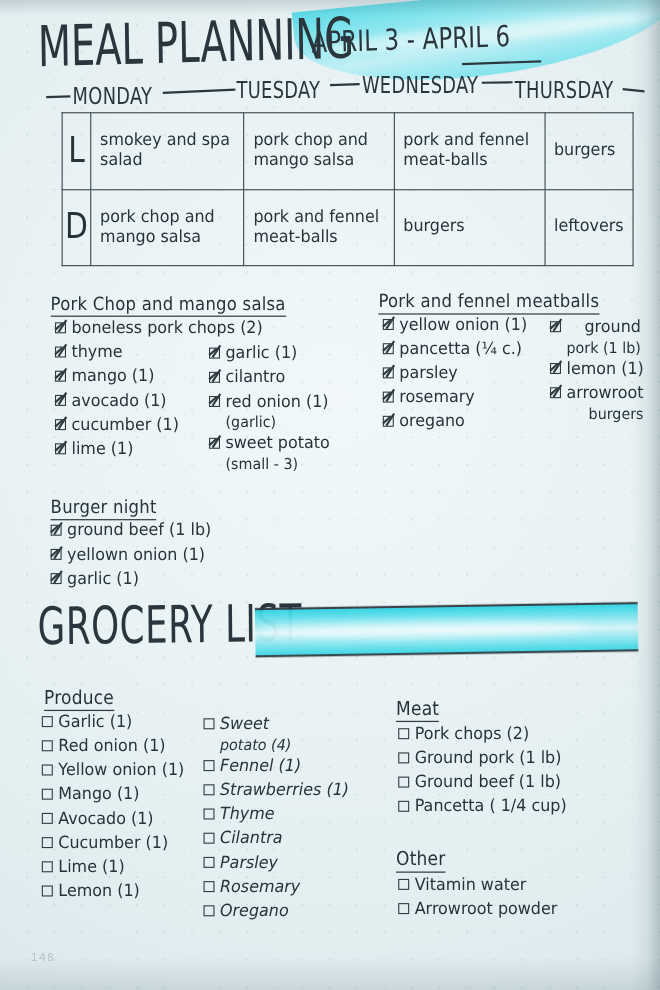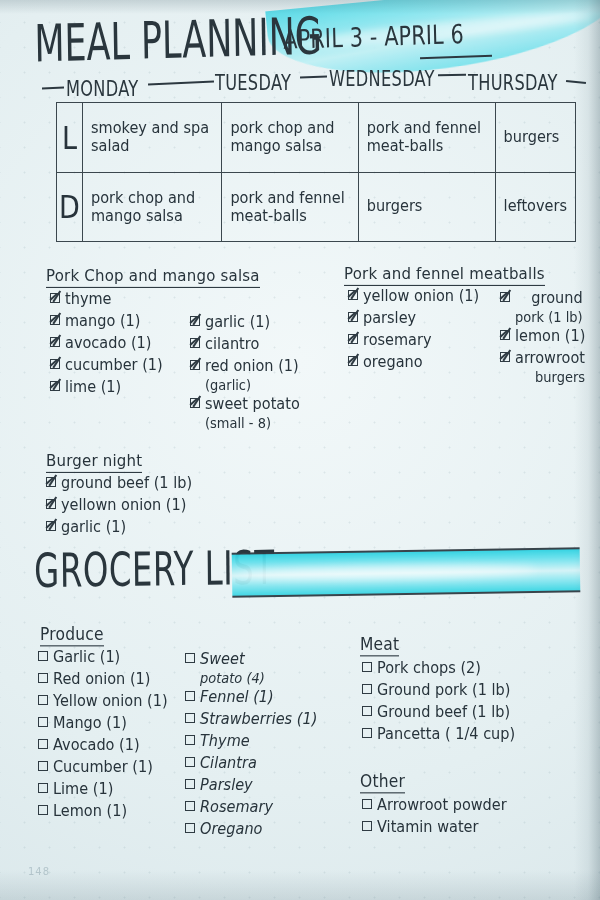--- a/index.html
+++ b/index.html
@@ -230,20 +230,24 @@
             </td>
       </tr>
     </tbody>
       </table>
   </div>
 
   <div class="rec-head hand" style="left:46px; top:266px;">Pork Chop and mango salsa</div>
   <div class="ilist" id="rec0-left" style="left:50px; top:288px;">
       <div class="iitem">
         <span class="cbox checked"></span>
+        <span class="txt">boneless pork chops (2)</span>
+      </div>
+      <div class="iitem">
+        <span class="cbox checked"></span>
         <span class="txt">thyme</span>
       </div>
       <div class="iitem">
         <span class="cbox checked"></span>
         <span class="txt">mango (1)</span>
       </div>
       <div class="iitem">
         <span class="cbox checked"></span>
         <span class="txt">avocado (1)</span>
       </div>
@@ -264,29 +268,33 @@
       <div class="iitem">
         <span class="cbox checked"></span>
         <span class="txt">cilantro</span>
       </div>
       <div class="iitem">
         <span class="cbox checked"></span>
         <span class="txt">red onion (1)<span class="sub">(garlic)</span></span>
       </div>
       <div class="iitem">
         <span class="cbox checked"></span>
-        <span class="txt">sweet potato<span class="sub">(small - 8)</span></span>
+        <span class="txt">sweet potato<span class="sub">(small - 3)</span></span>
       </div>
     </div>
 
   <div class="rec-head hand" style="left:344px; top:264px;">Pork and fennel meatballs</div>
   <div class="ilist" id="rec1-left" style="left:348px; top:285px;">
       <div class="iitem">
         <span class="cbox checked"></span>
         <span class="txt">yellow onion (1)</span>
+      </div>
+      <div class="iitem">
+        <span class="cbox checked"></span>
+        <span class="txt">pancetta (¼ c.)</span>
       </div>
       <div class="iitem">
         <span class="cbox checked"></span>
         <span class="txt">parsley</span>
       </div>
       <div class="iitem">
         <span class="cbox checked"></span>
         <span class="txt">rosemary</span>
       </div>
       <div class="iitem">
@@ -417,25 +425,25 @@
       <div class="iitem">
         <span class="cbox empty"></span>
         <span class="txt">Pancetta ( 1/4 cup)</span>
       </div>
     </div>
 
   <div class="g-head hand" style="left:360px; top:771px;">Other</div>
   <div class="ilist" id="g3" style="left:362px; top:794px;">
       <div class="iitem">
         <span class="cbox empty"></span>
+        <span class="txt">Vitamin water</span>
+      </div>
+      <div class="iitem">
+        <span class="cbox empty"></span>
         <span class="txt">Arrowroot powder</span>
-      </div>
-      <div class="iitem">
-        <span class="cbox empty"></span>
-        <span class="txt">Vitamin water</span>
       </div>
     </div>
 
   <div id="pagenum">148</div>
 
   <div id="shadow-top"></div>
   <div id="shadow-right"></div>
   <div id="shadow-bottom"></div>
 </div>
 

